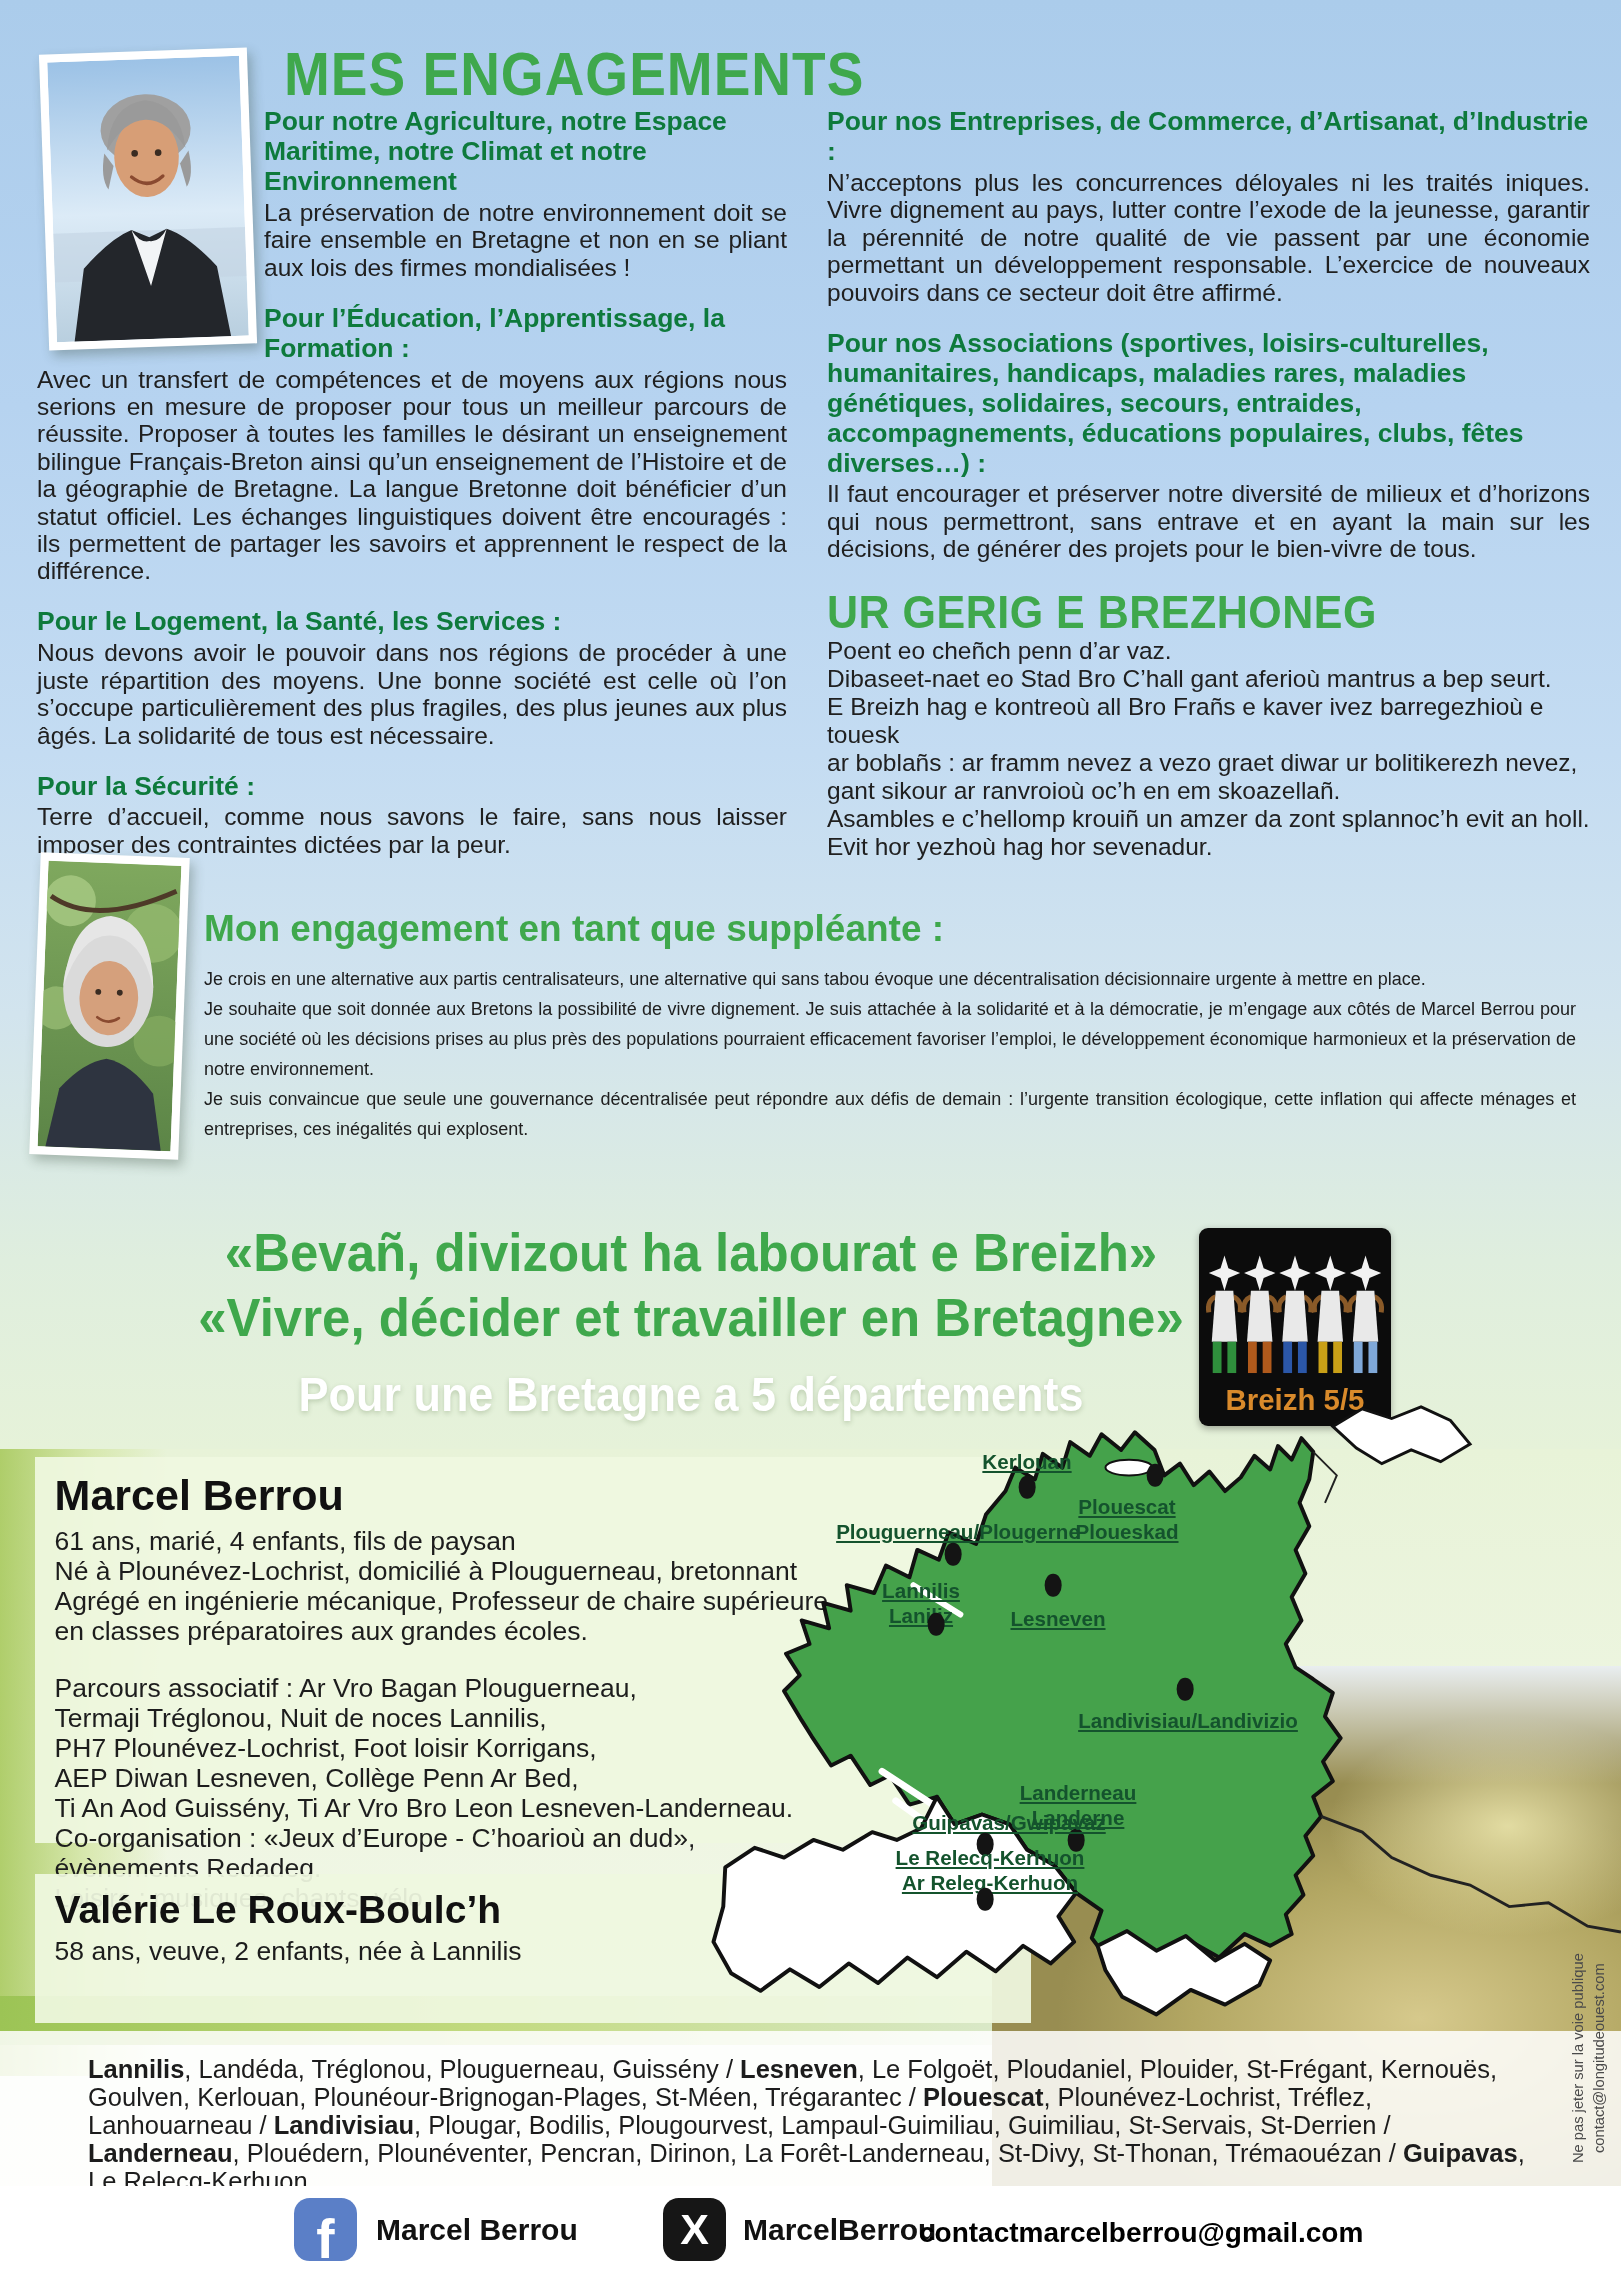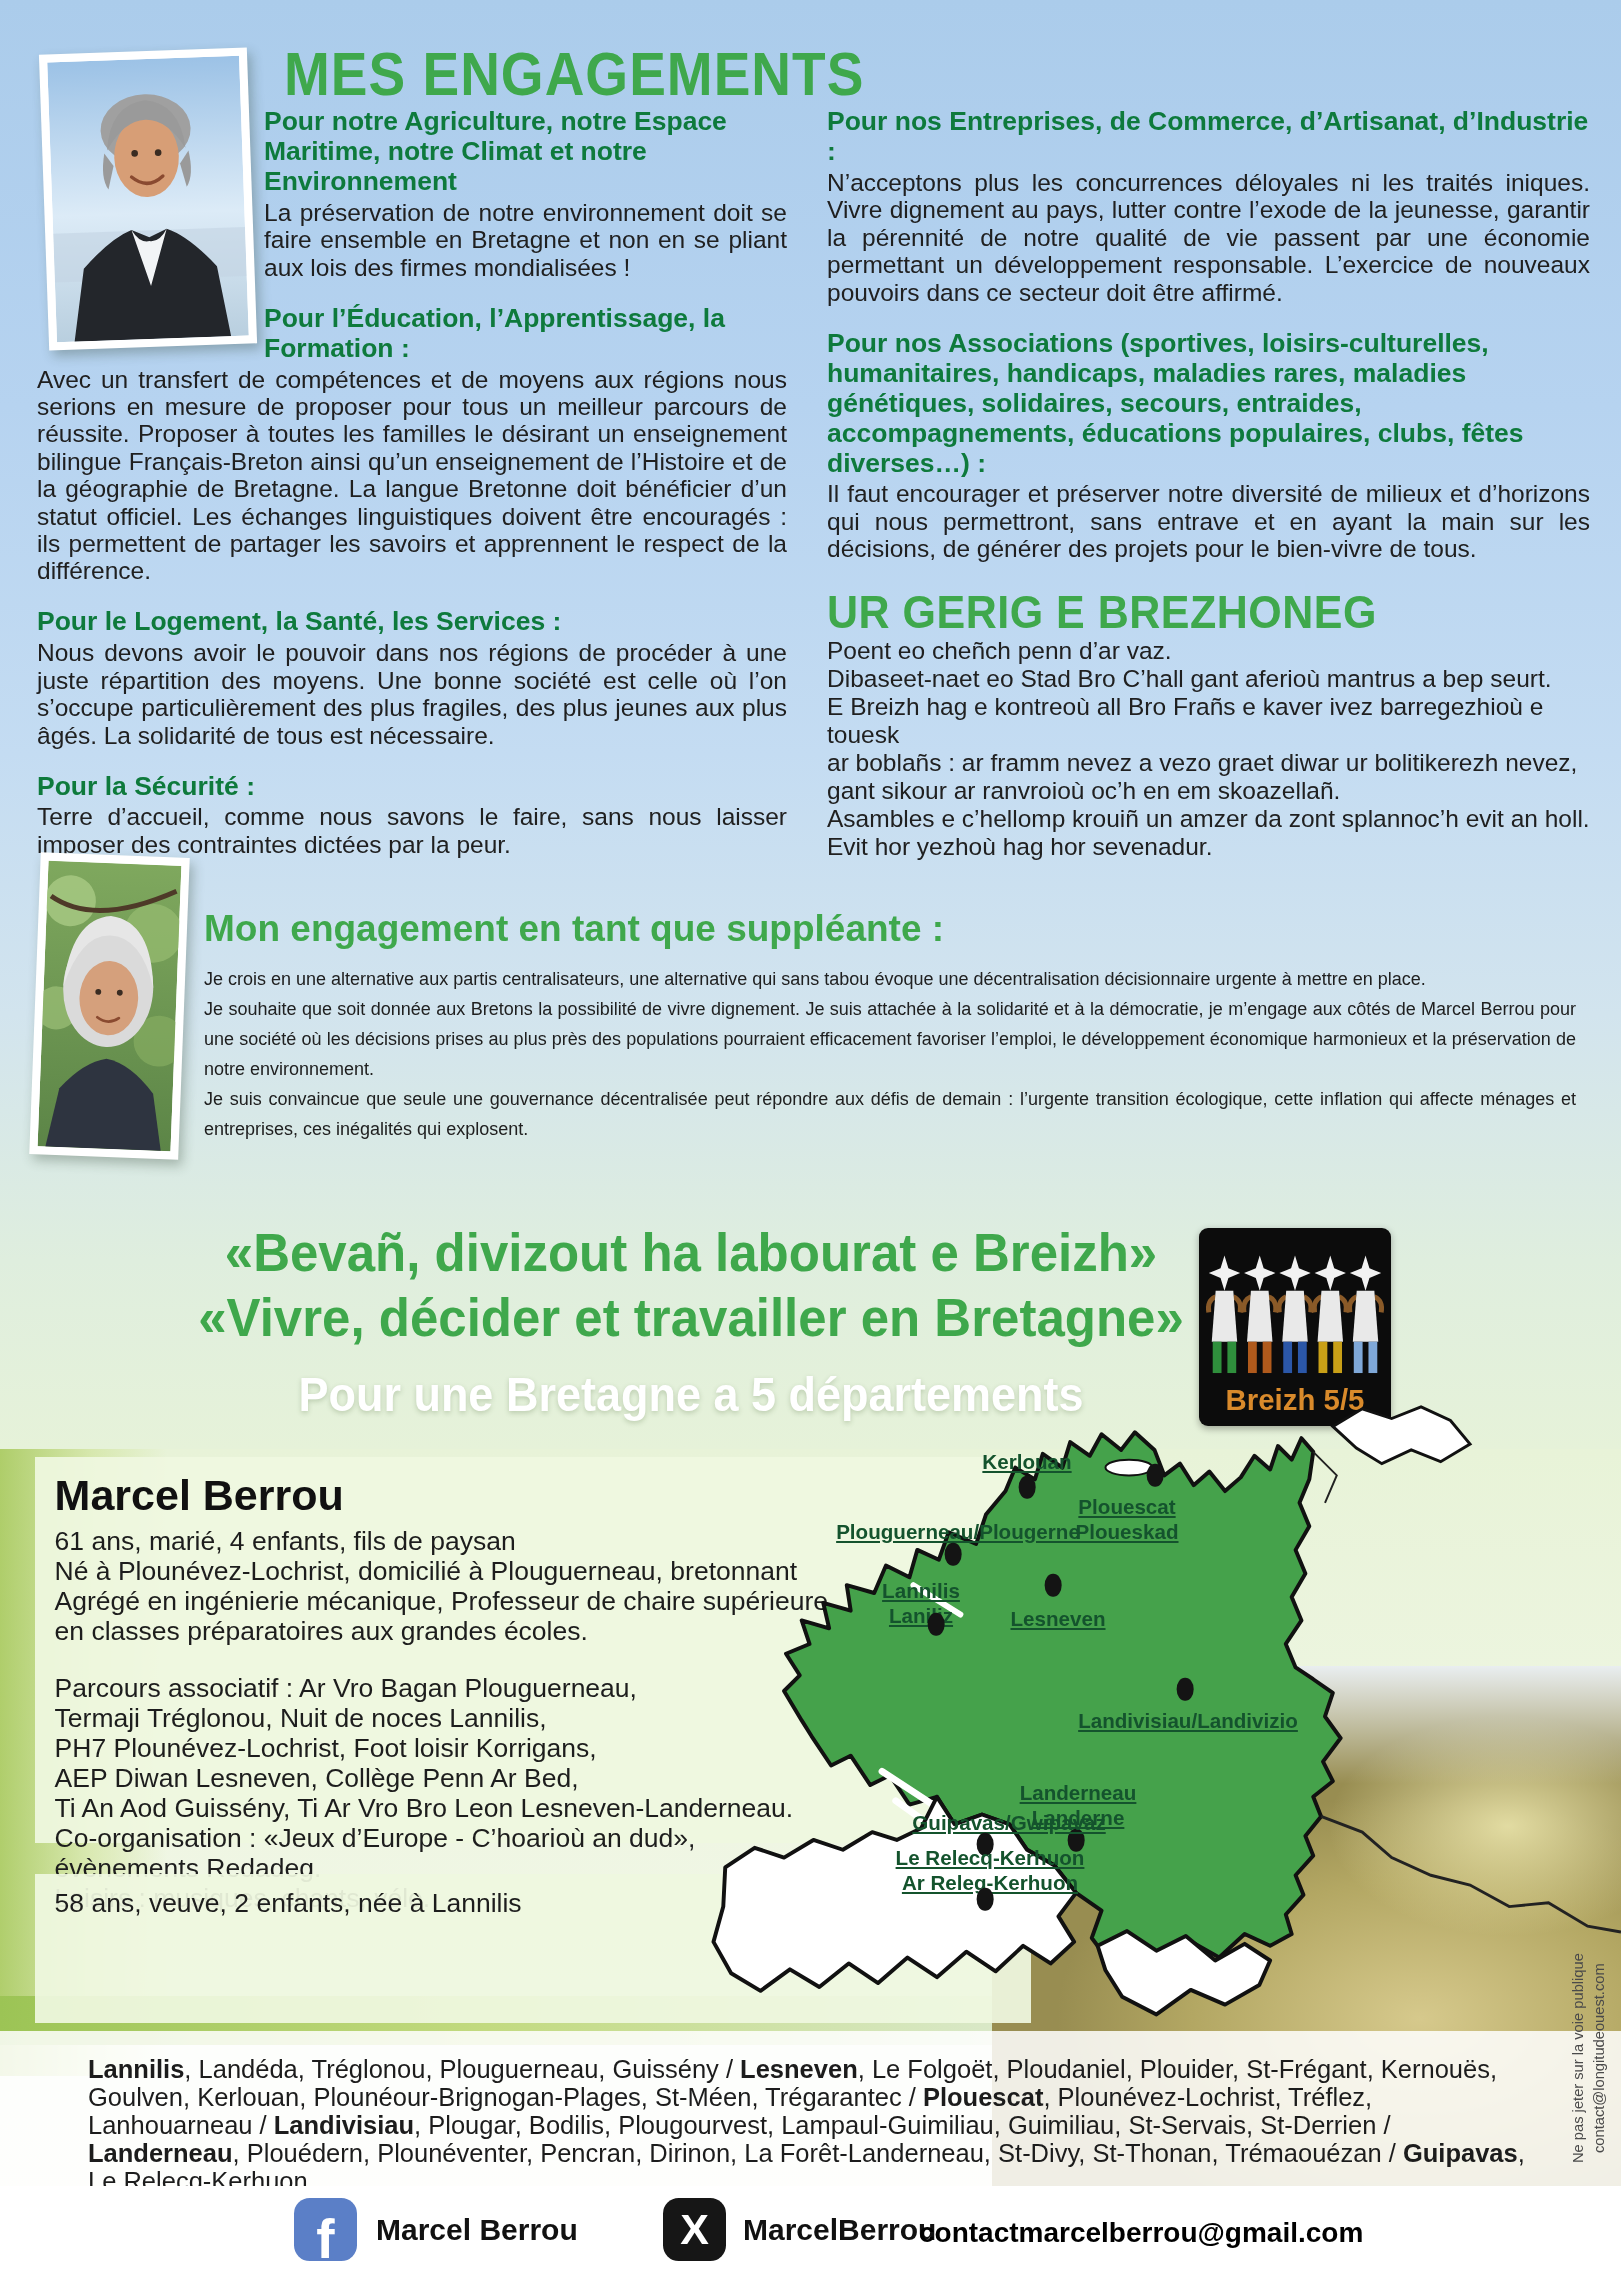--- a/index.html
+++ b/index.html
@@ -280,20 +280,21 @@
           <div class="line breton-line">Ti An Aod Guissény, Ti Ar Vro Bro Leon Lesneven-Landerneau.</div>
           <div class="line breton-line">Co-organisation : «Jeux d’Europe - C’hoarioù an dud»,</div>
           <div class="line breton-line">évènements Redadeg.</div>
           <div class="line breton-line">Loisirs : musiques, chants, vélo.</div>
         </div>
     </div>
   </div>
 
   <div class="card" id="card-valerie">
     <div class="inner">
+      <h2>Valérie Le Roux-Boulc’h</h2>
       <div>
           <div class="line breton-line">58 ans, veuve, 2 enfants, née à Lannilis</div>
         </div>
     </div>
   </div>
 
   <div class="map">
     <svg width="935" height="637" viewBox="0 0 954 650">
 
       <path d="M660,30 L690,12 720,22 750,10 780,24 800,48 770,66 740,54 710,68 684,52 Z" fill="#ffffff" stroke="#111" stroke-width="3"></path>

